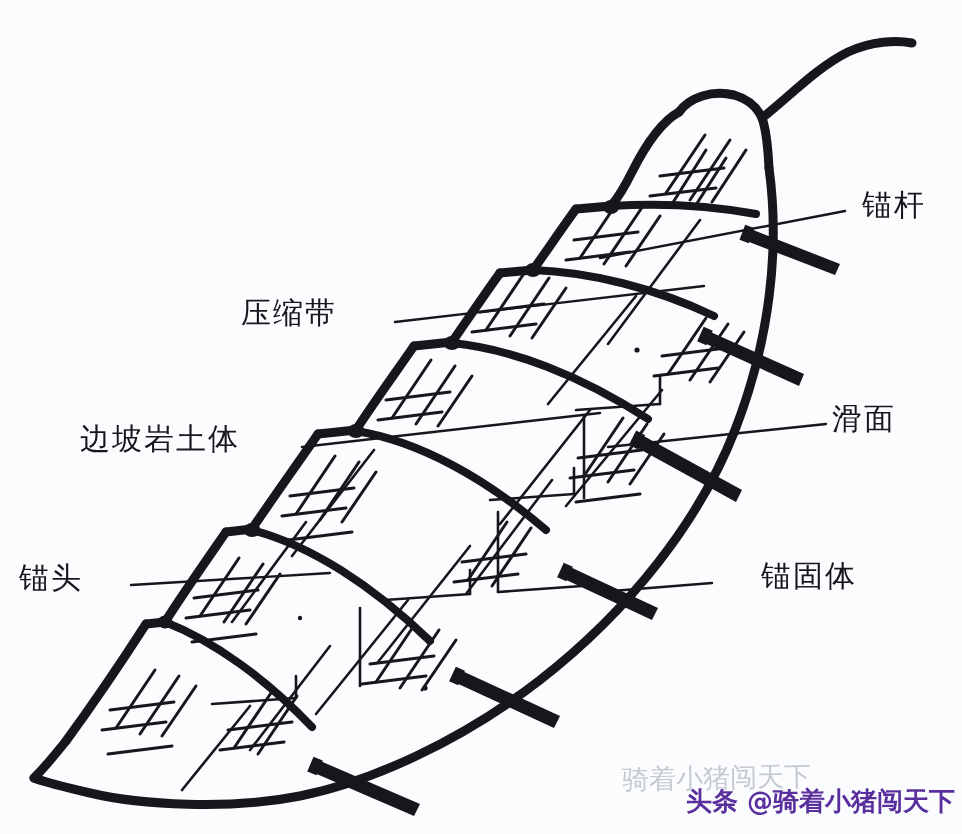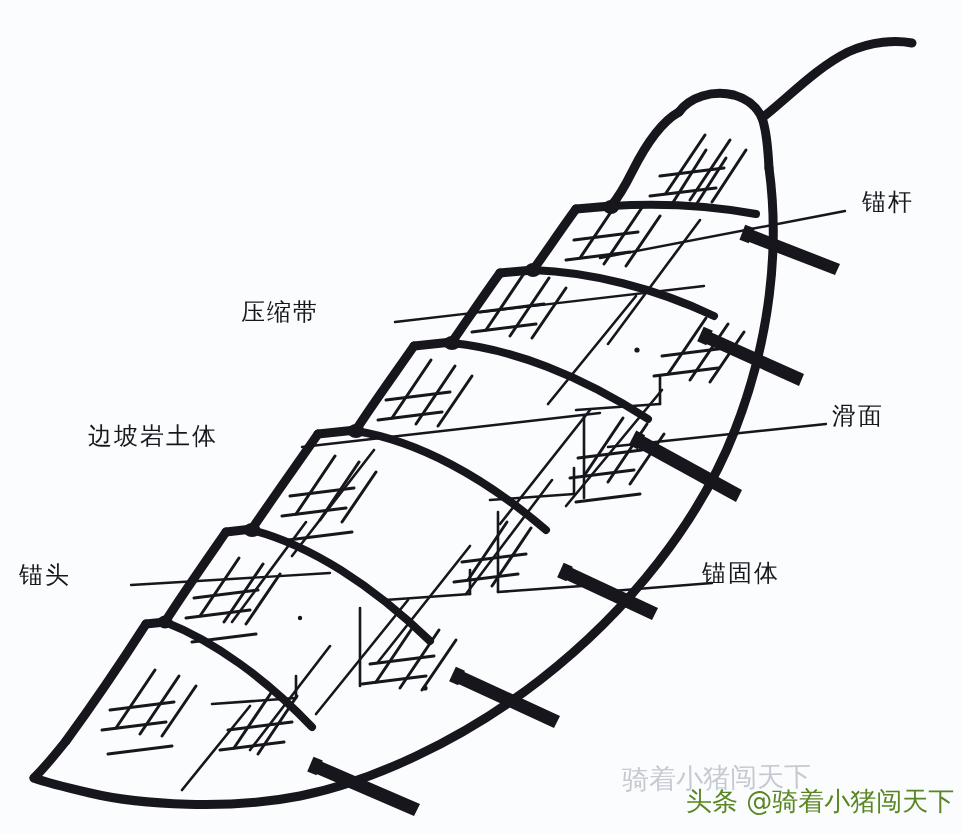--- a/index.html
+++ b/index.html
@@ -9,36 +9,37 @@
     background:#fbfcfe;
     font-family:"Liberation Serif","DejaVu Serif",serif;
     overflow:hidden;
     position:relative;
   }
   #figure-root{position:relative;width:962px;height:834px;}
   #diagram-svg{position:absolute;left:0;top:0;width:962px;height:834px;display:block;}
   .label{
     position:absolute;
     color:#16161c;
-    font-size:24px;
+    font-size:30px;
     line-height:1;
     letter-spacing:2px;
     white-space:nowrap;
     font-family:"DejaVu Sans","Liberation Sans",sans-serif;
     font-weight:400;
   }
   #watermark{
     position:absolute;
     left:686px;top:784px;
     font-size:26px;
-    color:#4d7c0f;
+    color:#4c1d95;
     white-space:nowrap;
     font-family:"DejaVu Sans","Liberation Sans",sans-serif;
     letter-spacing:0px;
     opacity:.92;
+    font-weight:bold;
   }
   #watermark-ghost{
     position:absolute;
     left:622px;top:760px;
     font-size:27px;
     color:#9aa0ac;
     white-space:nowrap;
     font-family:"DejaVu Sans","Liberation Sans",sans-serif;
     opacity:.55;
     transform:rotate(-1deg);
@@ -304,26 +305,26 @@
       <line class="leader" x1="395" y1="322" x2="704" y2="286"></line>
       <line class="leader" x1="302" y1="447" x2="600" y2="413"></line>
       <line class="leader" x1="826" y1="424" x2="608" y2="447"></line>
       <line class="leader" x1="131" y1="585" x2="330" y2="573"></line>
       <line class="leader" x1="712" y1="583" x2="612" y2="591"></line>
     </g>
   </svg>
 
   <div class="label" style="left:862px;top:190px;">锚杆</div>
 
-  <div class="label" style="left:241px;top:300px;">压缩带</div>
-
-  <div class="label" style="left:80px;top:424px;margin-left:8px;">边坡岩土体</div>
+  <div class="label" style="left:241px;top:300px;font-family:Liberation Mono, monospace;">压缩带</div>
+
+  <div class="label" style="left:80px;top:424px;">边坡岩土体</div>
 
   <div class="label" style="left:832px;top:404px;">滑面</div>
 
   <div class="label" style="left:19px;top:563px;">锚头</div>
 
-  <div class="label" style="left:702px;top:561px;">锚固体</div>
+  <div class="label" style="left:761px;top:561px;">锚固体</div>
 
   <div id="watermark-ghost">骑着小猪闯天下</div>
   <div id="watermark">头条 @骑着小猪闯天下</div>
 
 </div>
 
 </body></html>

